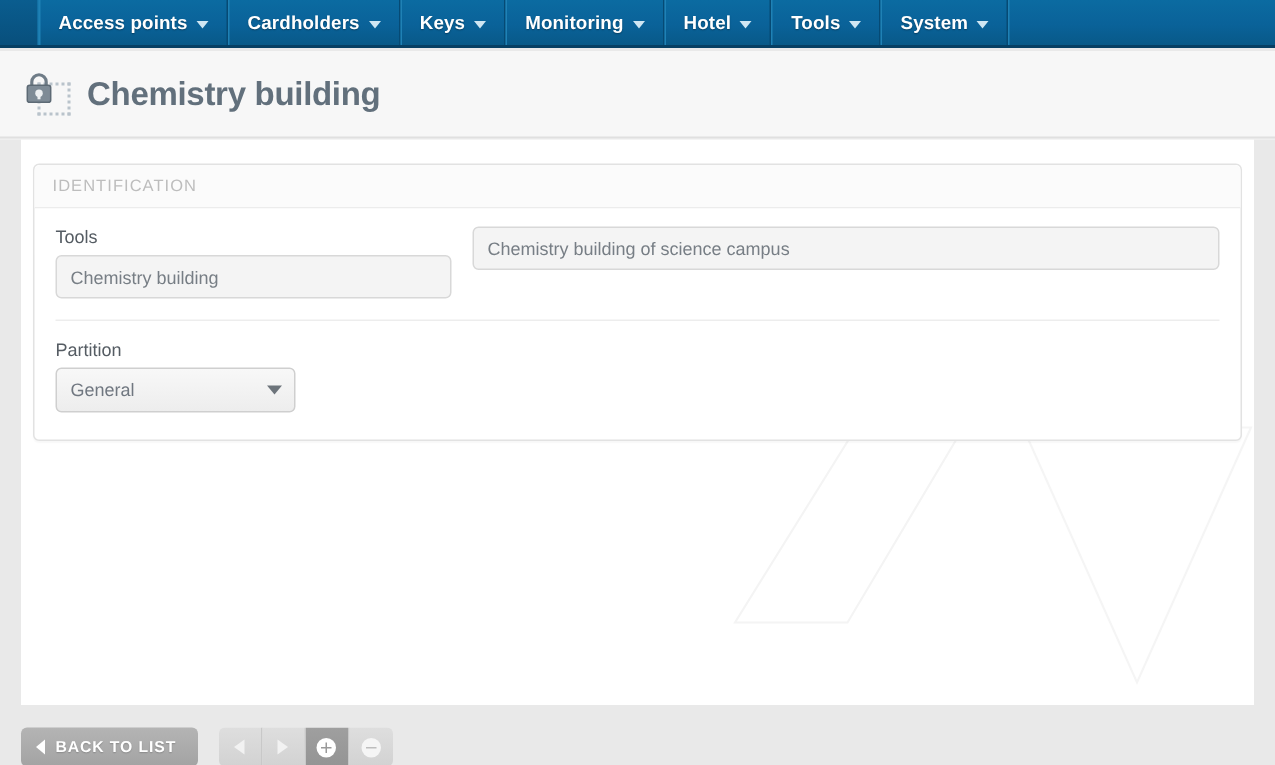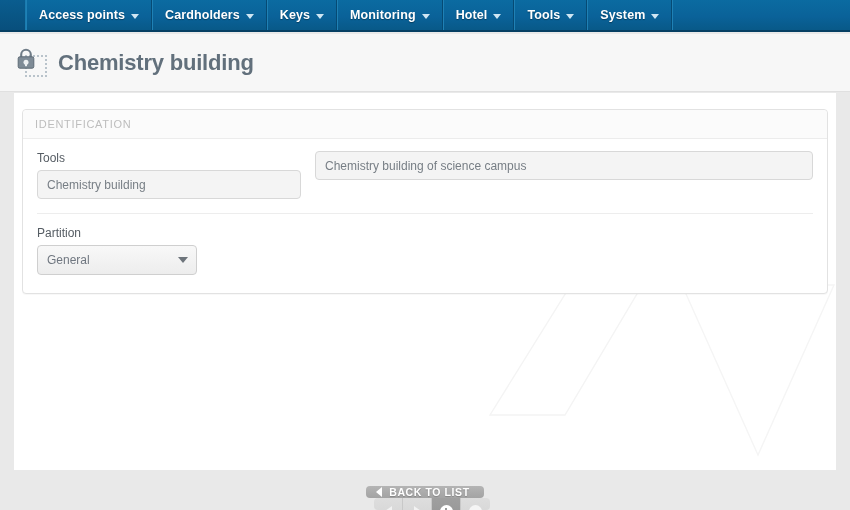--- a/index.html
+++ b/index.html
@@ -201,21 +201,20 @@
 
   
   .footer {
     position: absolute;
     left: 0; bottom: 0;
     width: 850px; height: 24px;
     background: #e9e9e9;
     display: flex;
     align-items: center;
     padding: 0 14px;
-    flex-direction: column;
   }
   .btn {
     border: none;
     border-radius: 4px;
     font-family: "Liberation Sans", sans-serif;
     cursor: pointer;
     display: inline-flex;
     align-items: center;
     justify-content: center;
   }

